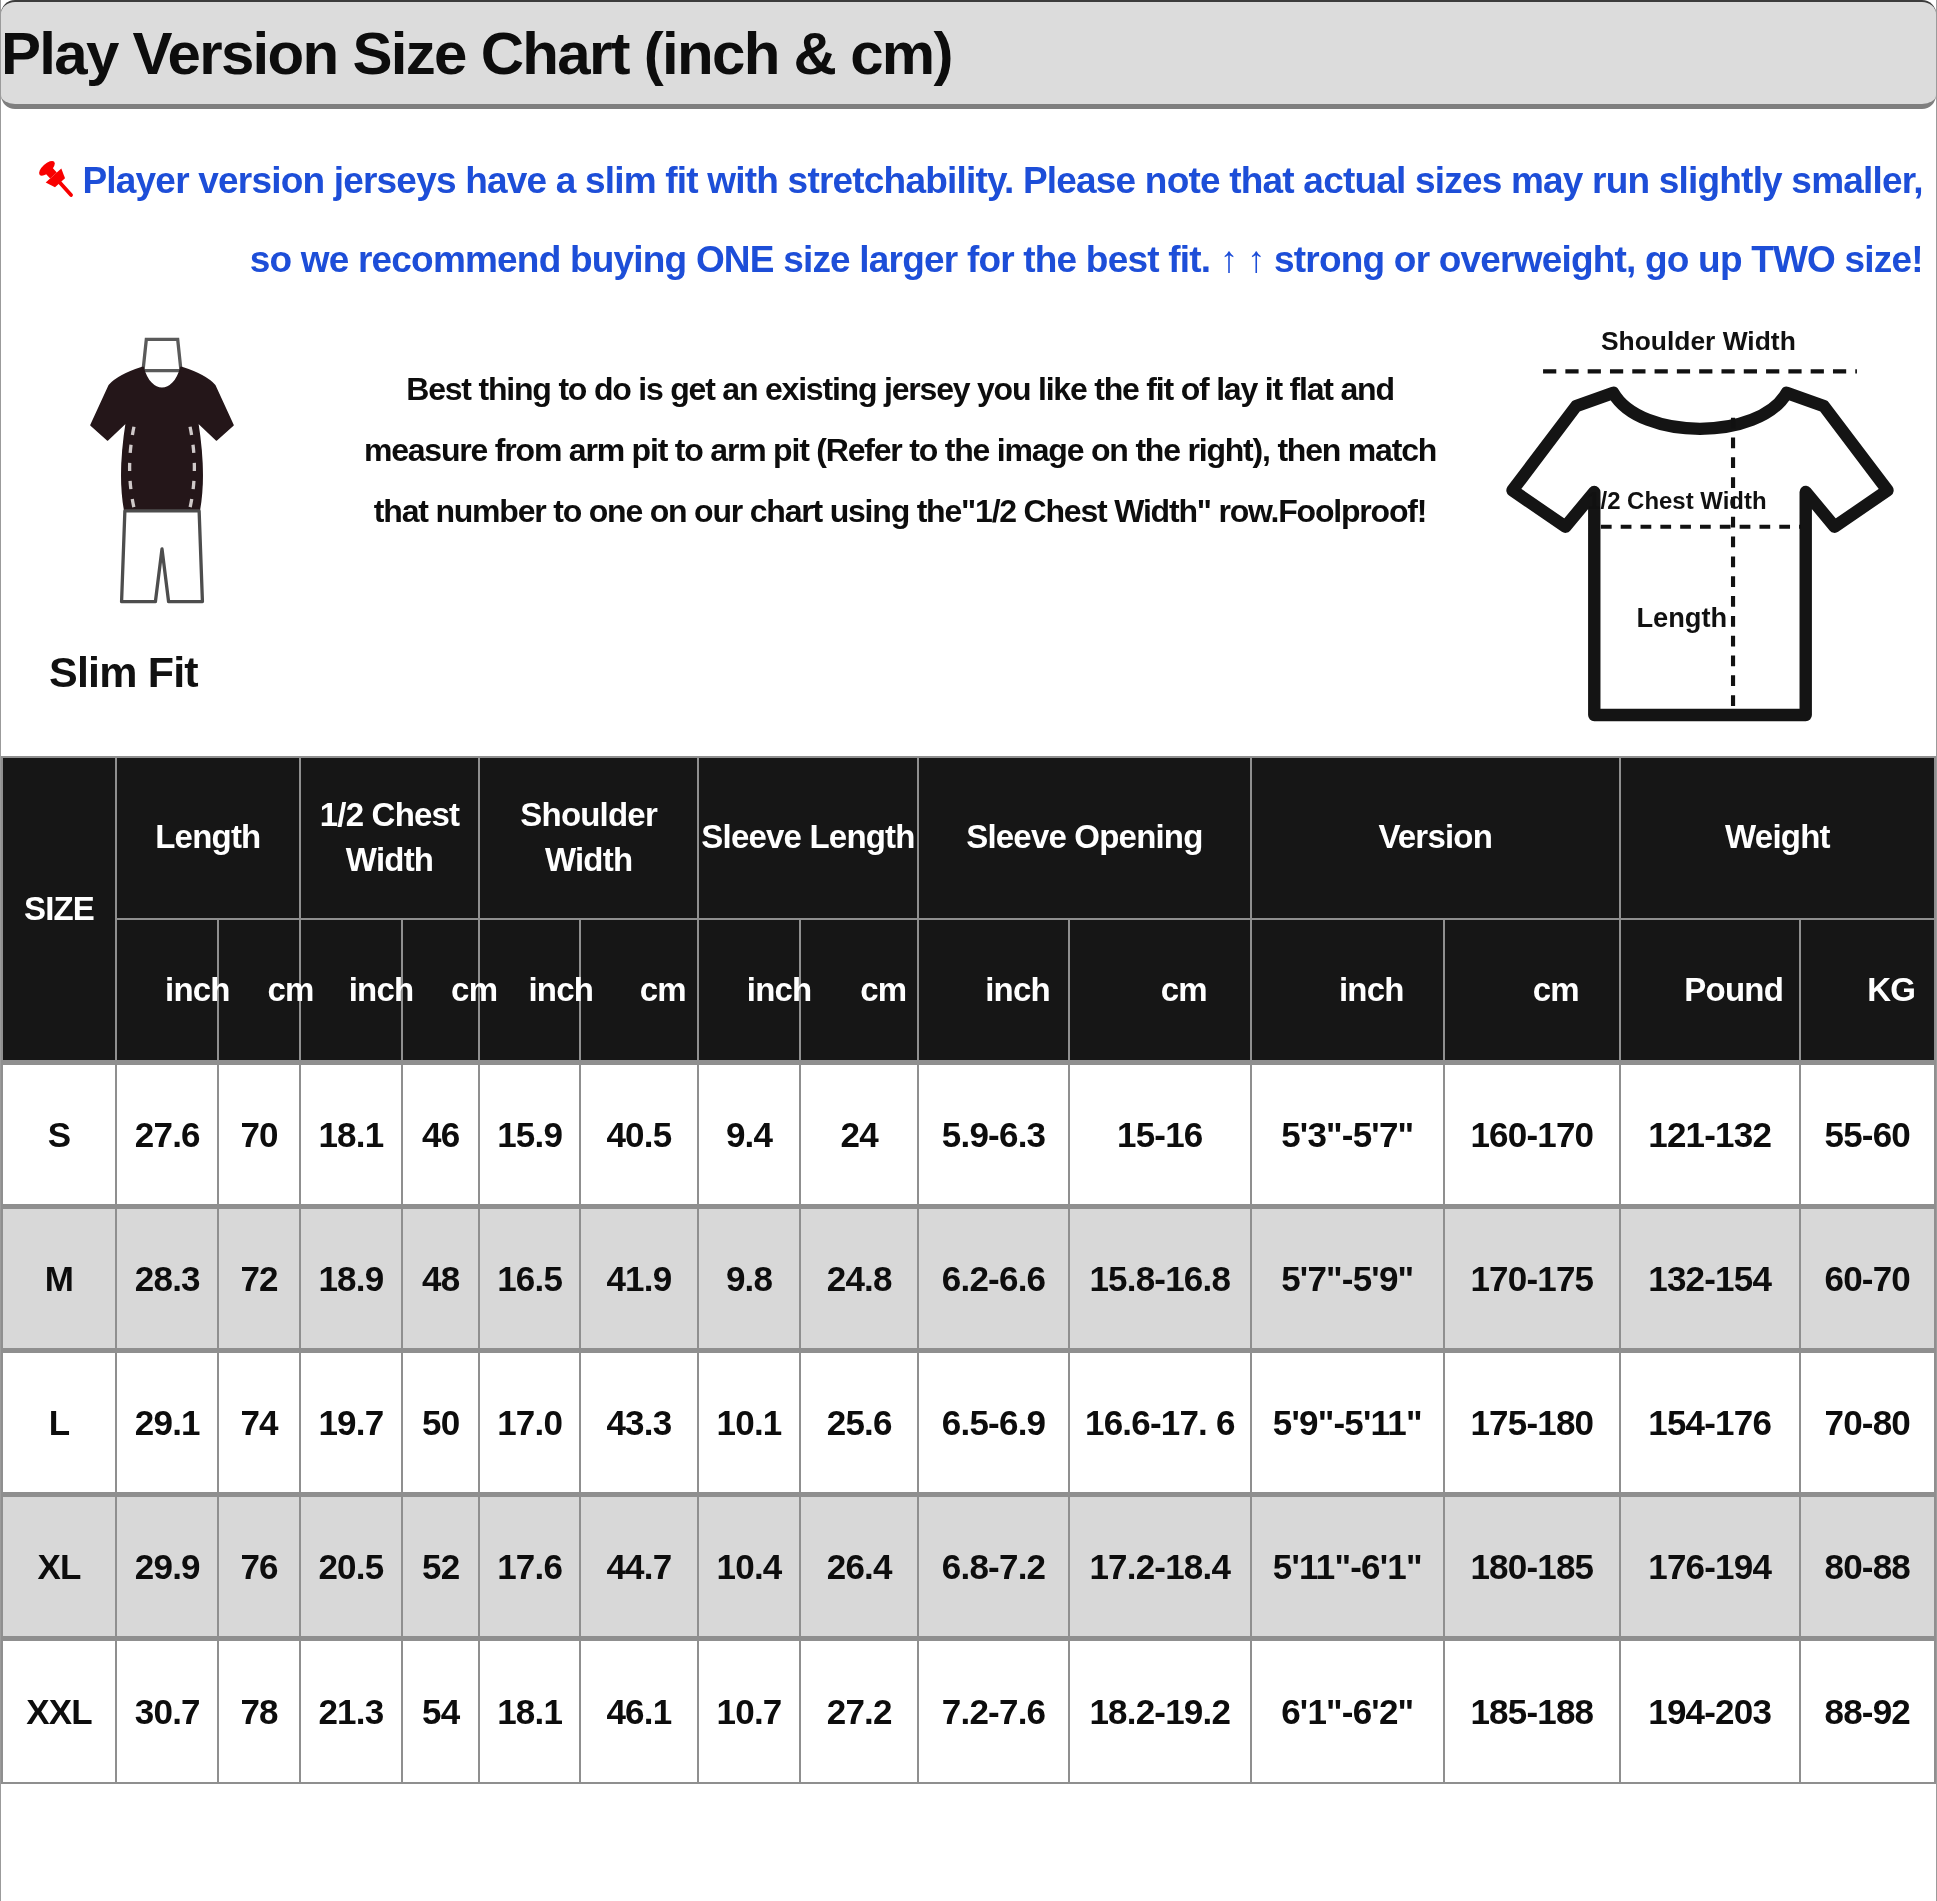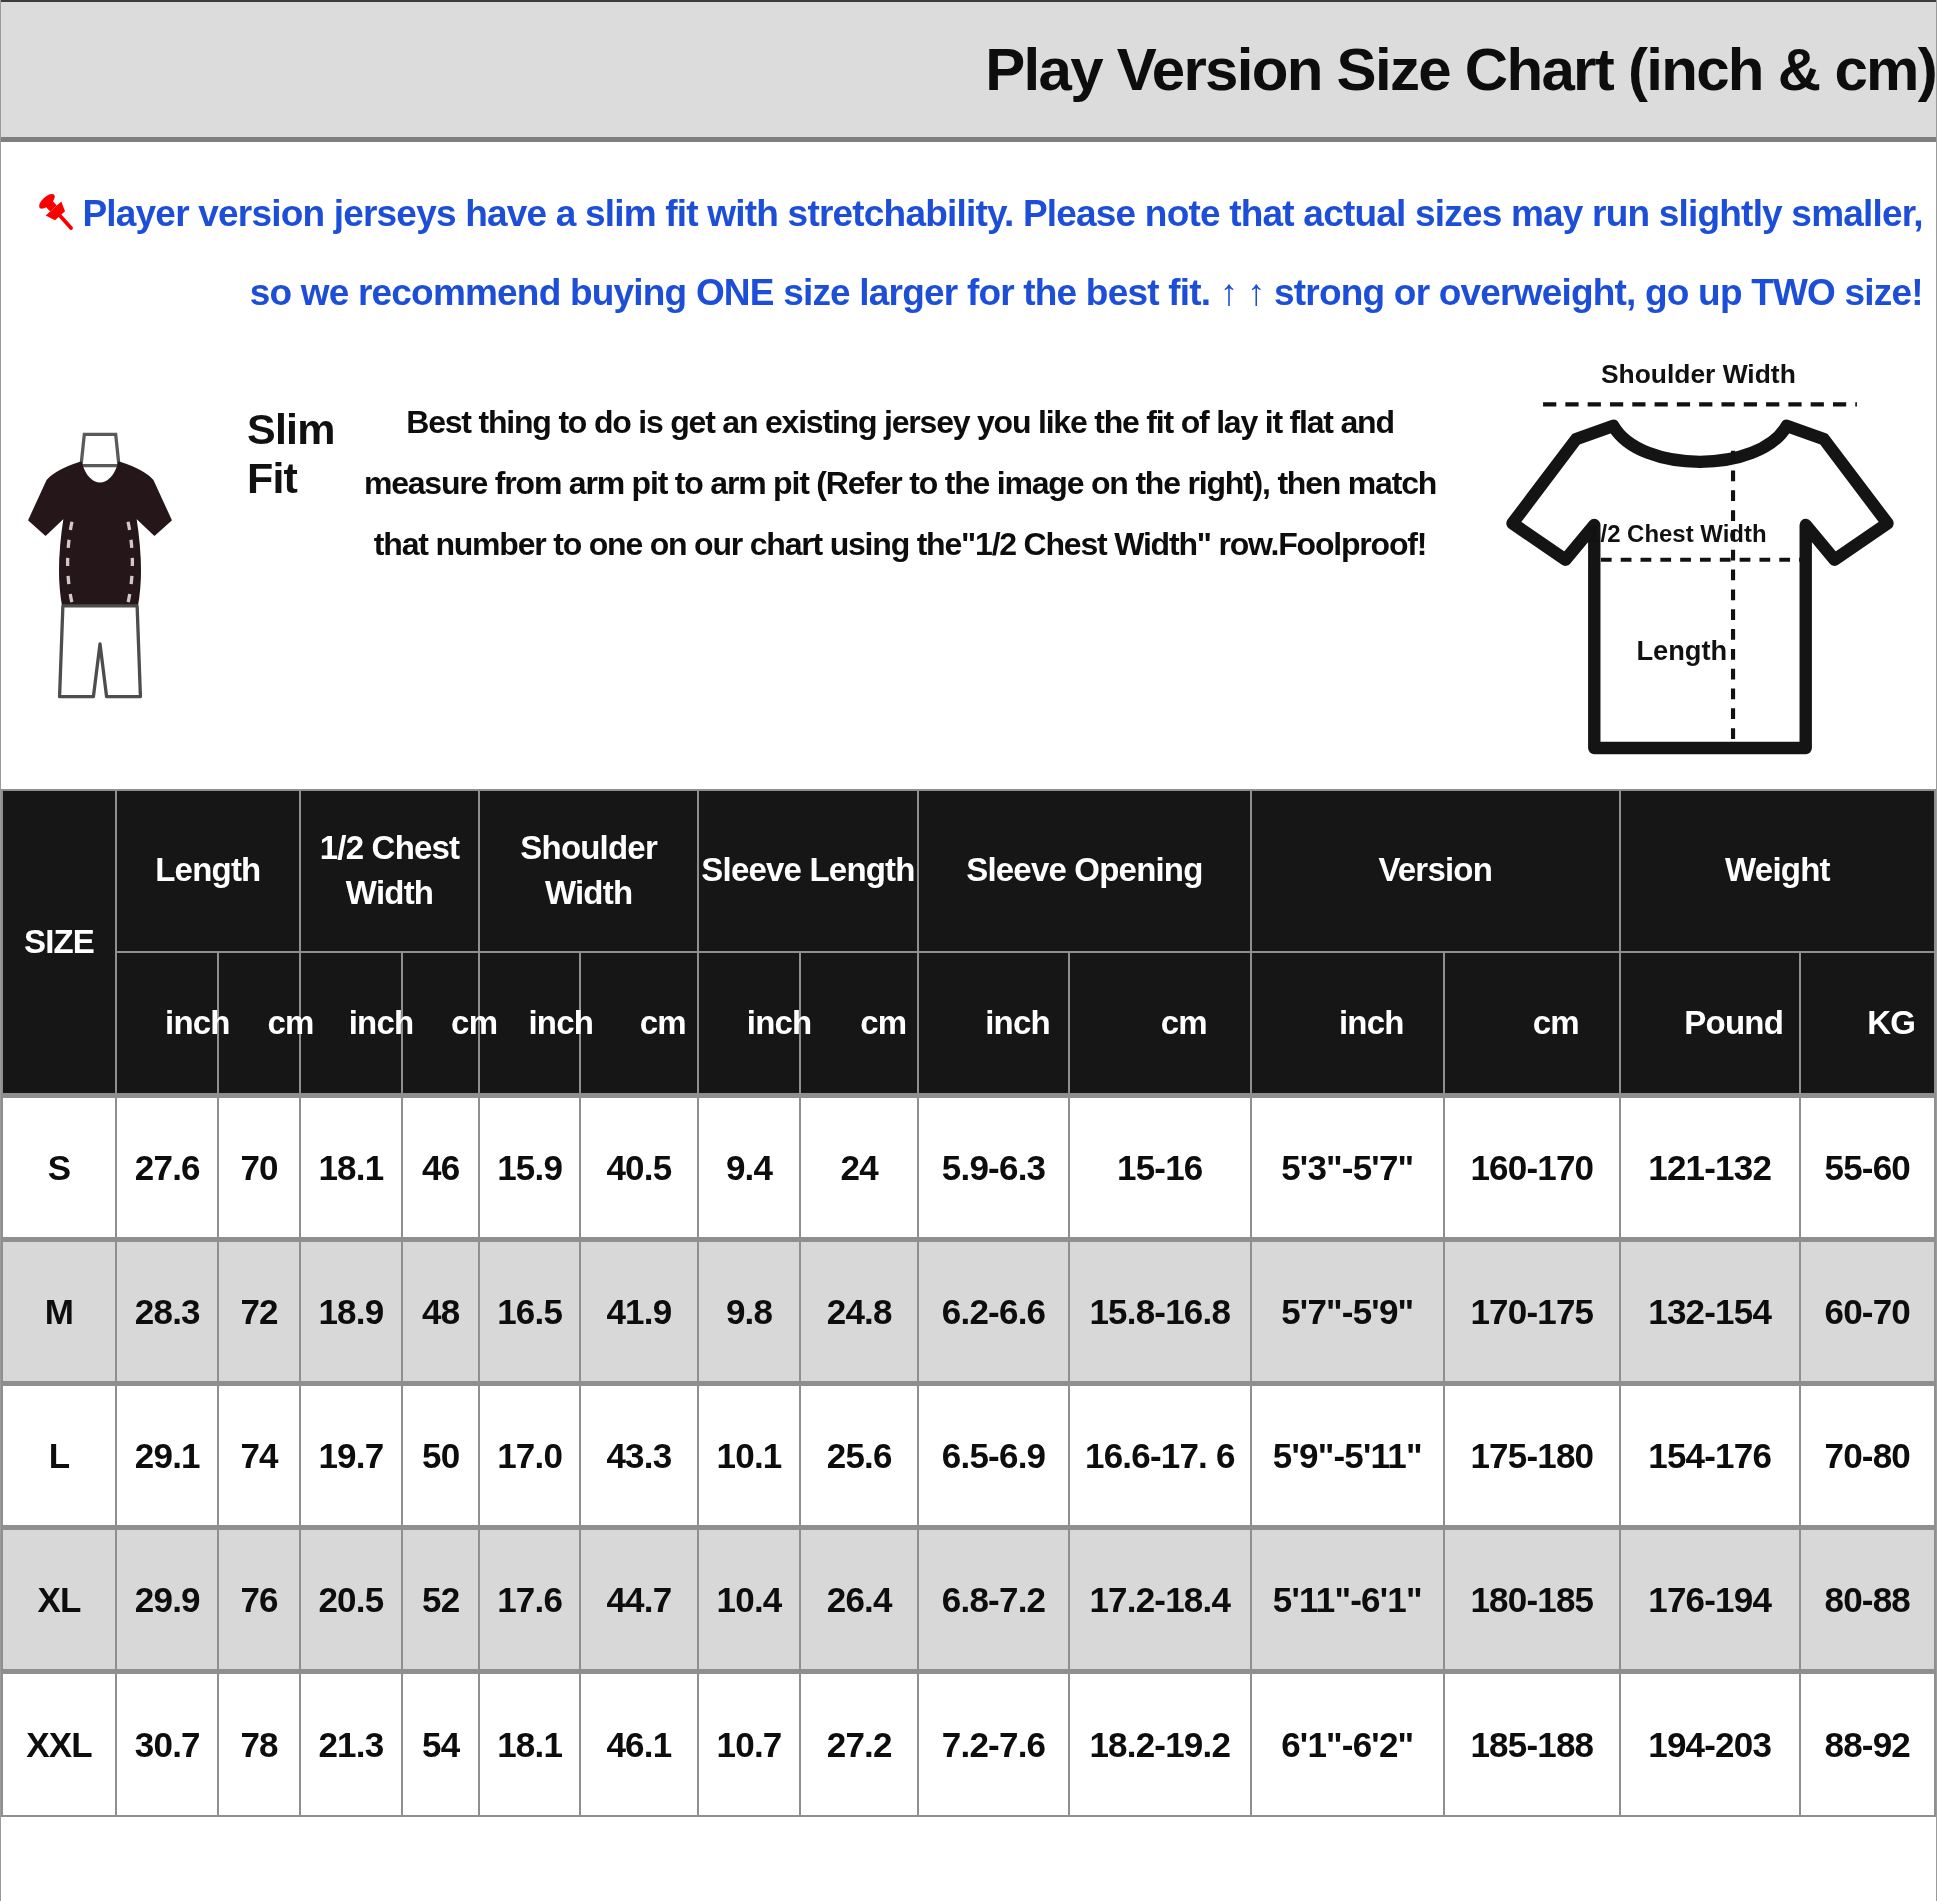--- a/index.html
+++ b/index.html
@@ -11,25 +11,25 @@
   }
   #page {
     width:1937px; height:1902px;
     background:#ffffff;
     border-left:1.7px solid #9b9b9b;
     border-right:1.7px solid #9b9b9b;
     overflow:hidden;
   }
   
   .title-bar {
-    height:142px;
+    height:109px;
     background:#dcdcdc;
     border-top:2.5px solid #3c3c3c;
     border-bottom:5px solid #7f7f7f;
-    display:flex; align-items:center; justify-content:flex-end;
+    display:flex; align-items:center; justify-content:flex-start;border-radius:14px;
   }
   .title-bar h1 {
     font-size:60px; letter-spacing:-1.7px; color:#0d0d0d; font-weight:700;
   }
   
   .notice {
     margin:38px 13.2px 0 13.2px;
     text-align:right;
     color:#1d4ed8;
     font-size:37px;
@@ -40,22 +40,23 @@
     display:inline-block; vertical-align:-11.6px; margin-right:1.7px;
   }
   
   .fit-row {
     display:flex;
     margin-top:18px;
     height:423px;
   }
   .fit-left {
     width:322px;
-    display:flex; flex-direction:row; align-items:center;
+    display:flex; flex-direction:column; align-items:center;
     padding-top:23px;
+    text-align:center;
   }
   .fit-left .slim-label {
     font-size:43px; color:#111; margin-top:38px; letter-spacing:-0.8px;
     align-self:flex-start; padding-left:48px;
   }
   .fit-center {
     flex:1;
     text-align:center;
     padding:48px 20px 0 20px;
     font-size:32px;

